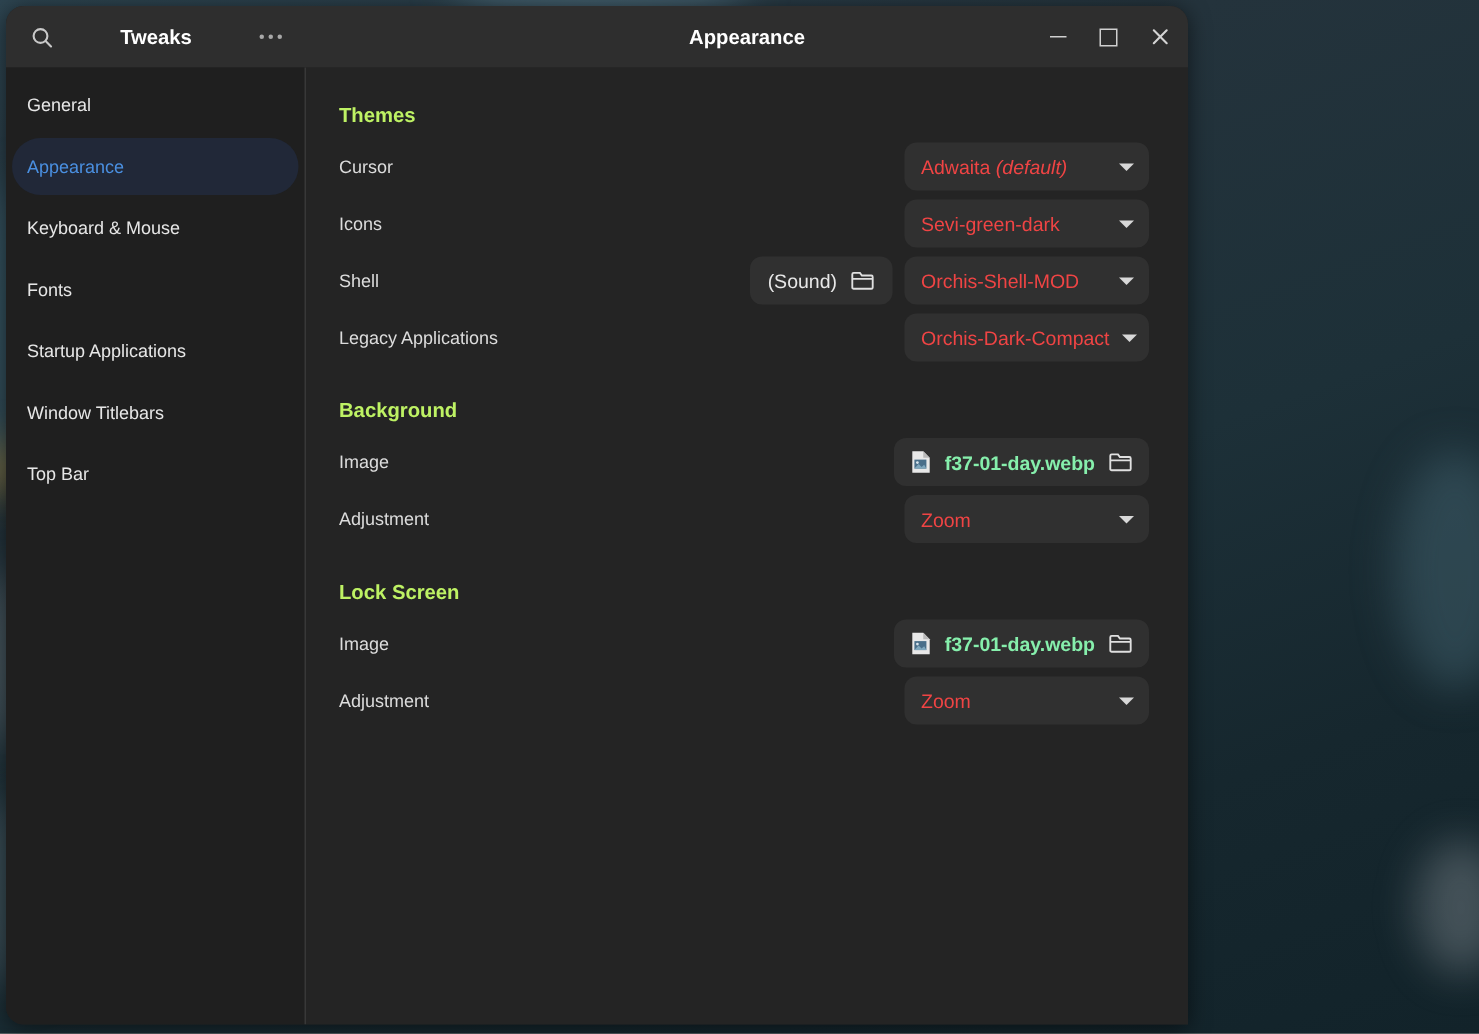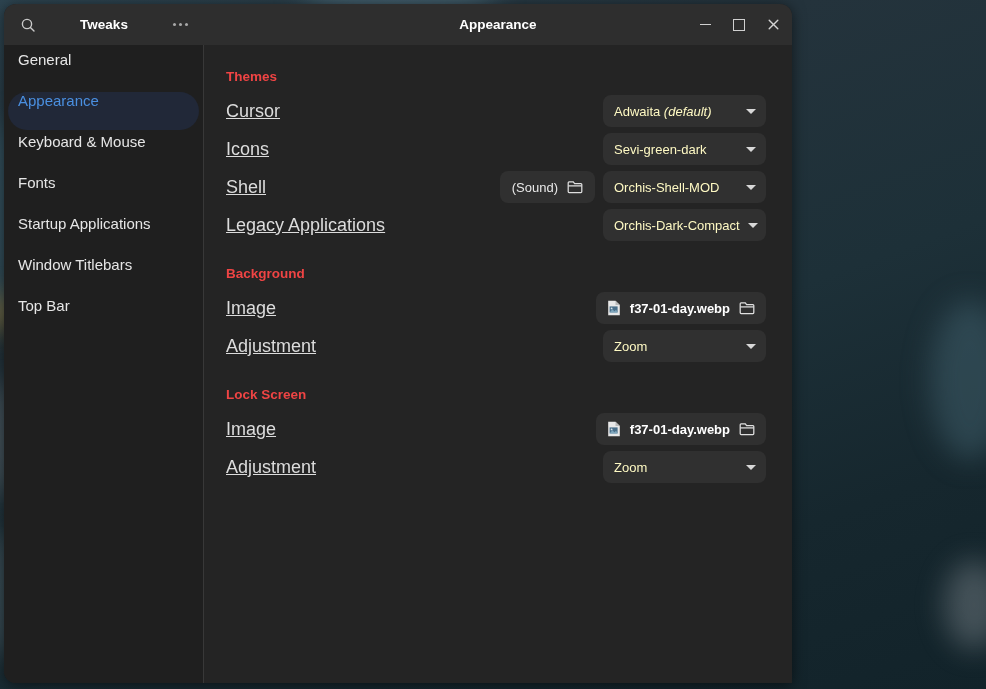--- a/index.html
+++ b/index.html
@@ -134,75 +134,74 @@
     width: 200px;
     flex: 0 0 200px;
     background: #1f1f1f;
     border-right: 1px solid #383838;
     padding: 6px 4px;
     overflow: hidden;
   }
   .nav-item {
     height: 38px;
     display: flex;
-    align-items: flex-start;
+    align-items: center;
     padding: 0 0 0 10px;
     border-radius: 19px;
-    font-size: 15px;
+    font-size: 12px;
     color: #e6e6e6;
     cursor: pointer;
     margin-bottom: 3px;
   }
   .nav-item.selected {
     background: #212838;
     color: #4a8fe0;
   }
 
   #content {
     flex: 1;
     background: #242424;
     padding: 24px 26px 0 22px;
     overflow-y: auto;
   }
 
   .group-title {
     font-size: 13.5px;
     font-weight: bold;
-    color: #ef4444;
+    color: #bef264;
     margin-bottom: 8px;
   }
   .group { margin-bottom: 14px; }
   .group.background-group { margin-top: 22px; }
   .group.lockscreen-group { margin-top: 22px; }
 
   .row {
     height: 38px;
     display: flex;
     align-items: center;
     gap: 8px;
   }
   .row-label {
-    font-size: 18px;
+    font-size: 12px;
     color: #dcdcdc;
     flex: 1;
-    text-decoration: underline;
   }
 
   
   .combo {
     background: #303030;
     border-radius: 8px;
     height: 32px;
     min-width: 163px;
     display: flex;
     align-items: center;
     justify-content: space-between;
     padding: 0 10px 0 11px;
     font-size: 13px;
-    color: #fef9c3;
+    color: #ef4444;
     cursor: pointer;
     white-space: nowrap;
   }
   .combo .combo-value { overflow: hidden; }
   .combo .combo-value .dim-italic { font-style: italic; }
   .chevron {
     width: 0; height: 0;
     border-left: 5px solid transparent;
     border-right: 5px solid transparent;
     border-top: 5px solid #d8d8d8;
@@ -231,21 +230,21 @@
     border-radius: 8px;
     height: 32px;
     min-width: 163px;
     display: flex;
     align-items: center;
     justify-content: flex-end;
     gap: 9px;
     padding: 0 11px;
     font-size: 13px;
     font-weight: bold;
-    color: #ffffff;
+    color: #86efac;
     cursor: pointer;
     white-space: nowrap;
   }
 
   svg { display: block; }
 </style>
 </head>
 <body>
 
 <div id="desktop">

